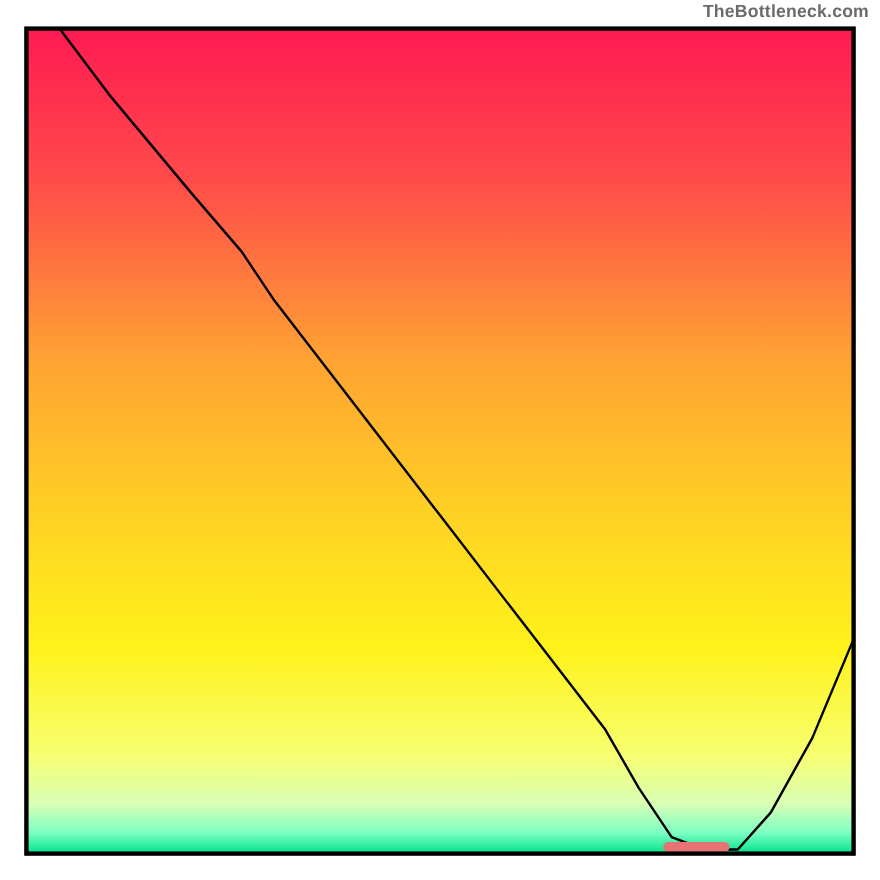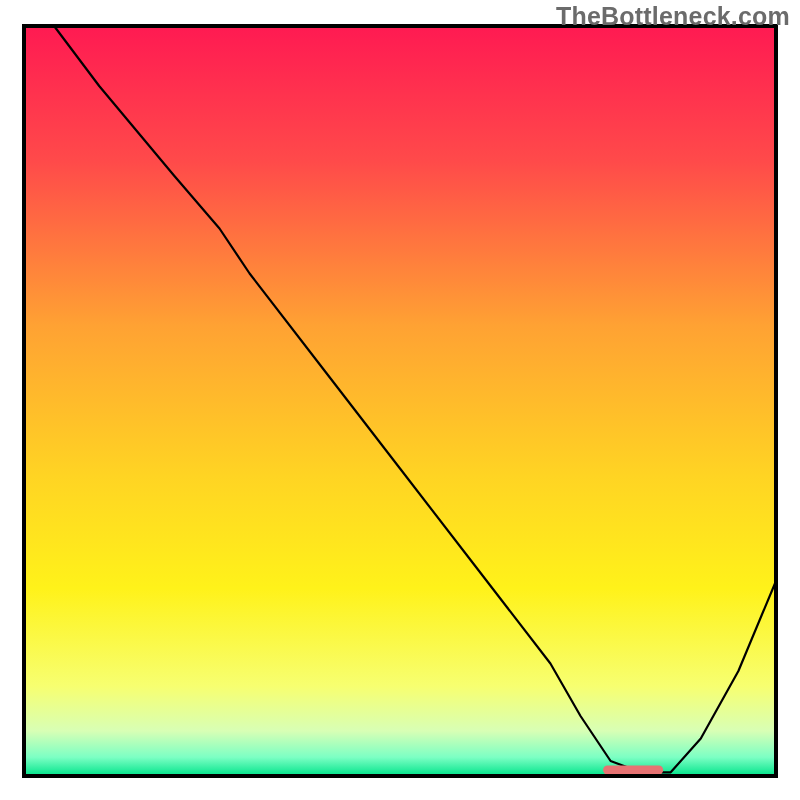--- a/index.html
+++ b/index.html
@@ -13,21 +13,21 @@
   .stage {
     position: relative;
     width: 800px;
     height: 800px;
   }
   .watermark {
     position: absolute;
     top: 2px;
     right: 10px;
     font-family: Arial, Helvetica, sans-serif;
-    font-size: 25px;
+    font-size: 16px;
     font-weight: bold;
     color: #6b6b6b;
     letter-spacing: 0.2px;
   }
   svg {
     display: block;
   }
 </style>
 </head>
 <body>

